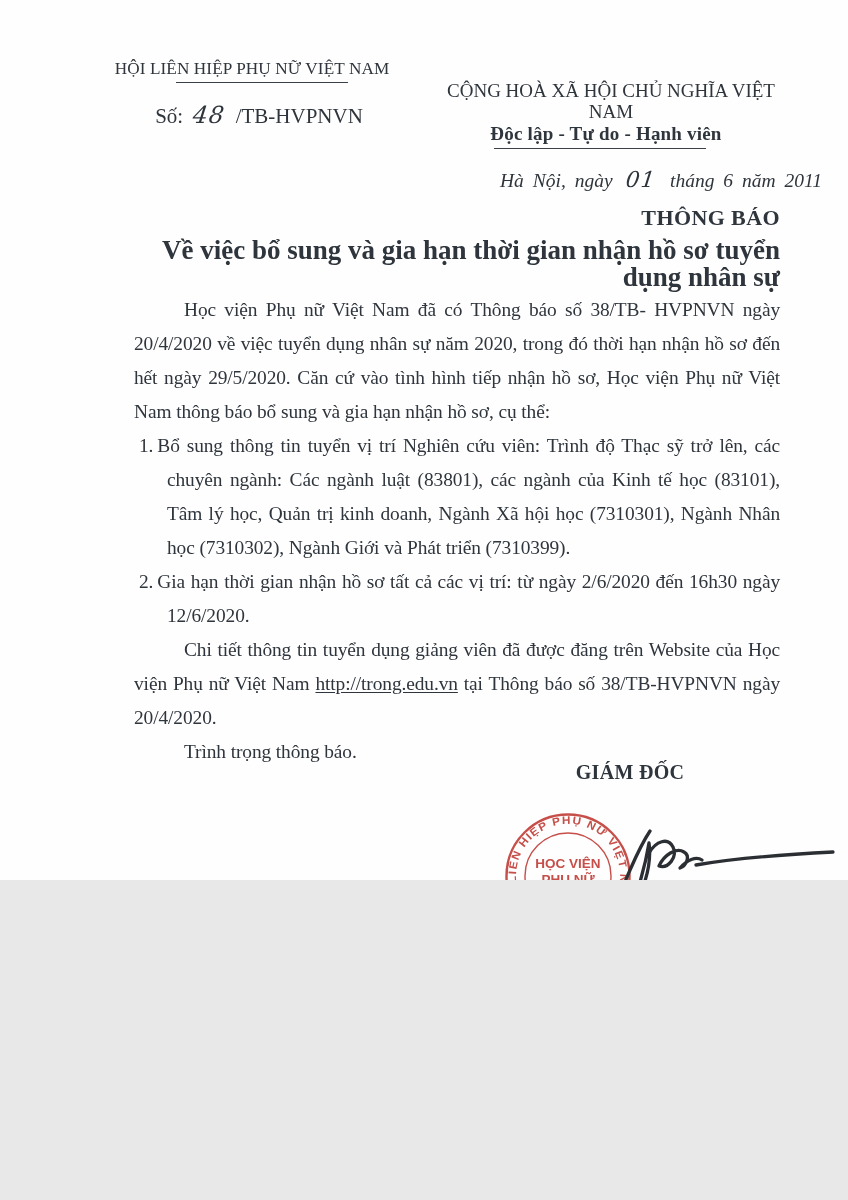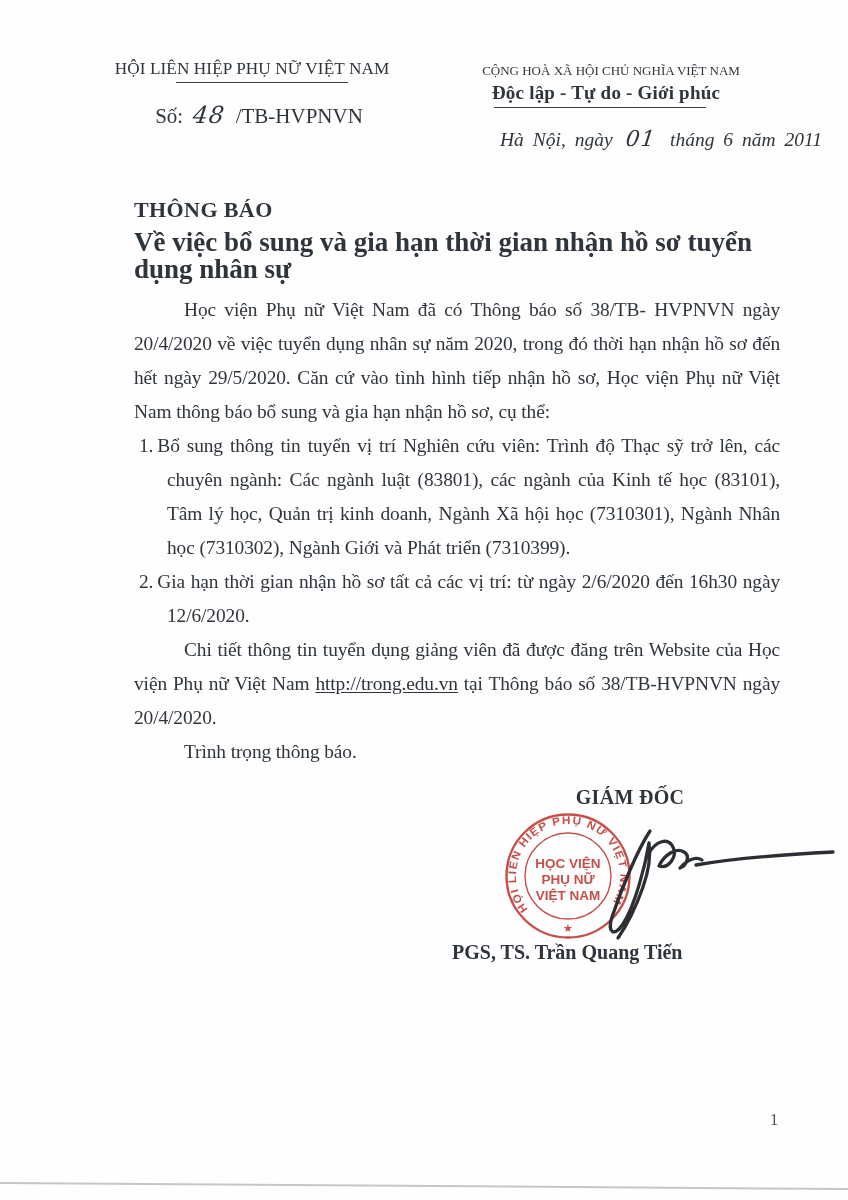--- a/index.html
+++ b/index.html
@@ -1,56 +1,56 @@
 <!DOCTYPE html>
 <html lang="vi" style="--ink: #2f353c; --stamp-red: #c2423c; --signature-ink: #2b2f33;"><head>
 <meta charset="utf-8">
 <style>
   html,body{margin:0;padding:0;background:#e8e8e8;}
   .page{
     position:relative;
-    width:848px;height:1200px;
+    width:848px;height:880px;
     margin:0 auto;
     background:#fefefe;
     font-family:"Liberation Serif","DejaVu Serif",serif;
     color:var(--ink,#2f353c);
     overflow:hidden;
   }
   
   .doc-header{position:absolute;top:58px;left:0;right:0;height:110px;}
   .hdr-left{position:absolute;left:97px;top:0;width:310px;text-align:center;}
   .org-parent{font-size:17.2px;line-height:21px;letter-spacing:.1px;}
   .org-name{font-size:17.8px;line-height:21px;font-weight:bold;letter-spacing:.2px;}
   .rule-left{width:172px;border-top:1.6px solid #3a4047;margin:3px 0 0 79px;}
   .doc-number{margin-top:18px;font-size:21px;white-space:nowrap;padding-left:14px;}
   .hdr-right{position:absolute;left:436px;top:2px;width:364px;text-align:center;}
-  .motto1{font-size:13px;line-height:21px;padding-right:14px;}
+  .motto1{font-size:19px;line-height:21px;padding-right:14px;margin-top:20px;}
   .motto2{font-size:19px;line-height:22px;font-weight:bold;margin-top:1px;padding-right:24px;letter-spacing:.2px;}
   .rule-right{width:212px;border-top:1.6px solid #3a4047;margin:3px 0 0 58px;}
   .place-date{margin-top:18px;margin-left:64px;font-size:19.5px;font-style:italic;white-space:nowrap;text-align:left;word-spacing:4px;}
   .hand{
     font-family:"DejaVu Serif",serif;font-style:italic;font-weight:normal;
     display:inline-block;transform:skewX(-7deg);font-size:1.12em;
     margin:0 5px;letter-spacing:1px;
   }
   
-  .title-block{position:absolute;top:196px;left:134px;width:646px;text-align:left;}
+  .title-block{position:absolute;top:204px;left:134px;width:646px;text-align:right;}
   .doc-title{font-size:22px;font-weight:bold;line-height:27px;letter-spacing:.4px;}
   .doc-subtitle{font-size:27px;font-weight:bold;line-height:27px;margin-top:6px;}
   
   .body-text{position:absolute;top:293px;left:134px;width:646px;font-size:19.4px;line-height:34px;text-align:justify;letter-spacing:-.1px;}
   .body-text p{margin:0;}
   .indent{text-indent:50px;}
   .list-item{padding-left:33px;text-indent:-28px;text-align:justify;}
   .li-num{margin-right:4px;}
   .url{text-decoration:underline;text-underline-offset:2px;}
   
   .recipients{position:absolute;left:147px;top:793px;font-size:16.8px;line-height:23.5px;}
   .recipients-label{font-size:17px;text-decoration:underline;text-underline-offset:2px;margin-bottom:2px;}
-  .sign-title{position:absolute;left:498px;top:786px;width:264px;text-align:center;font-size:20px;font-weight:bold;letter-spacing:.3px;}
+  .sign-title{position:absolute;left:498px;top:761px;width:264px;text-align:center;font-size:20px;font-weight:bold;letter-spacing:.3px;}
   .stamp{position:absolute;left:502px;top:810px;width:132px;height:132px;z-index:1;opacity:.93;}
   .signature{position:absolute;left:550px;top:815px;width:290px;height:135px;z-index:2;}
   .signer{position:absolute;left:452px;top:941px;width:356px;text-align:left;font-size:20px;font-weight:bold;}
   .page-number{position:absolute;left:770px;top:1110px;font-size:16.5px;color:#4a5058;}
   .scan-line{position:absolute;left:0;top:1179px;width:848px;height:14px;z-index:0;}
   .stamp text{font-family:"Liberation Sans","DejaVu Sans",sans-serif;font-weight:bold;}
 </style>
 </head>
 <body>
 
@@ -61,21 +61,21 @@
       <div class="org-parent">HỘI LIÊN HIỆP PHỤ NỮ VIỆT NAM</div>
       <div class="rule-left"></div>
       <div class="doc-number">
         <span>Số:</span>
         <span class="hand">48</span>
         <span>/TB-HVPNVN</span>
       </div>
     </div>
     <div class="hdr-right">
       <div class="motto1">CỘNG HOÀ XÃ HỘI CHỦ NGHĨA VIỆT NAM</div>
-      <div class="motto2">Độc lập - Tự do - Giới phúc</div>
+      <div class="motto2">Độc lập - Tự do - Hạnh viên</div>
       <div class="rule-right"></div>
       <div class="place-date">
         <span>Hà Nội, ngày</span>
         <span class="hand">01</span>
         <span>tháng 6 năm 2011</span>
       </div>
     </div>
   </div>
 
   <div class="title-block">

